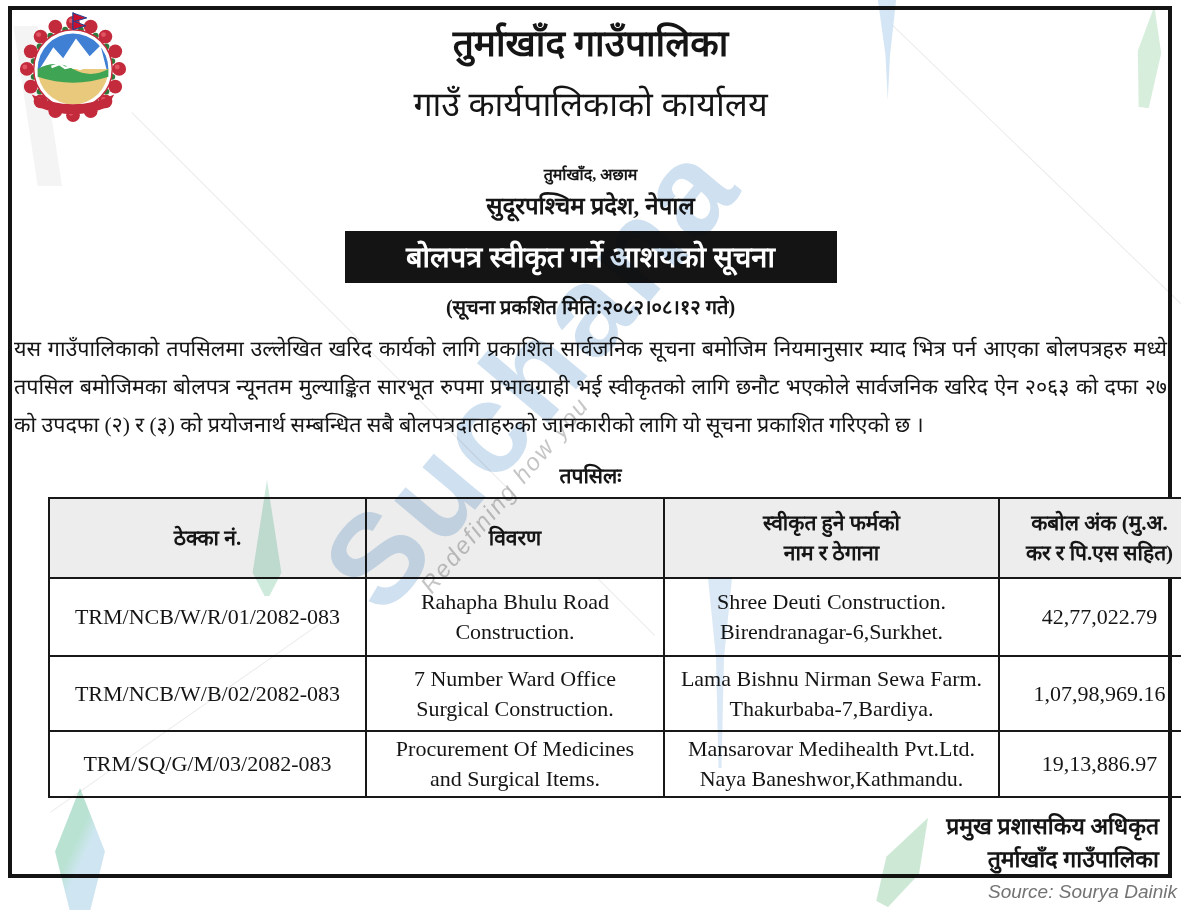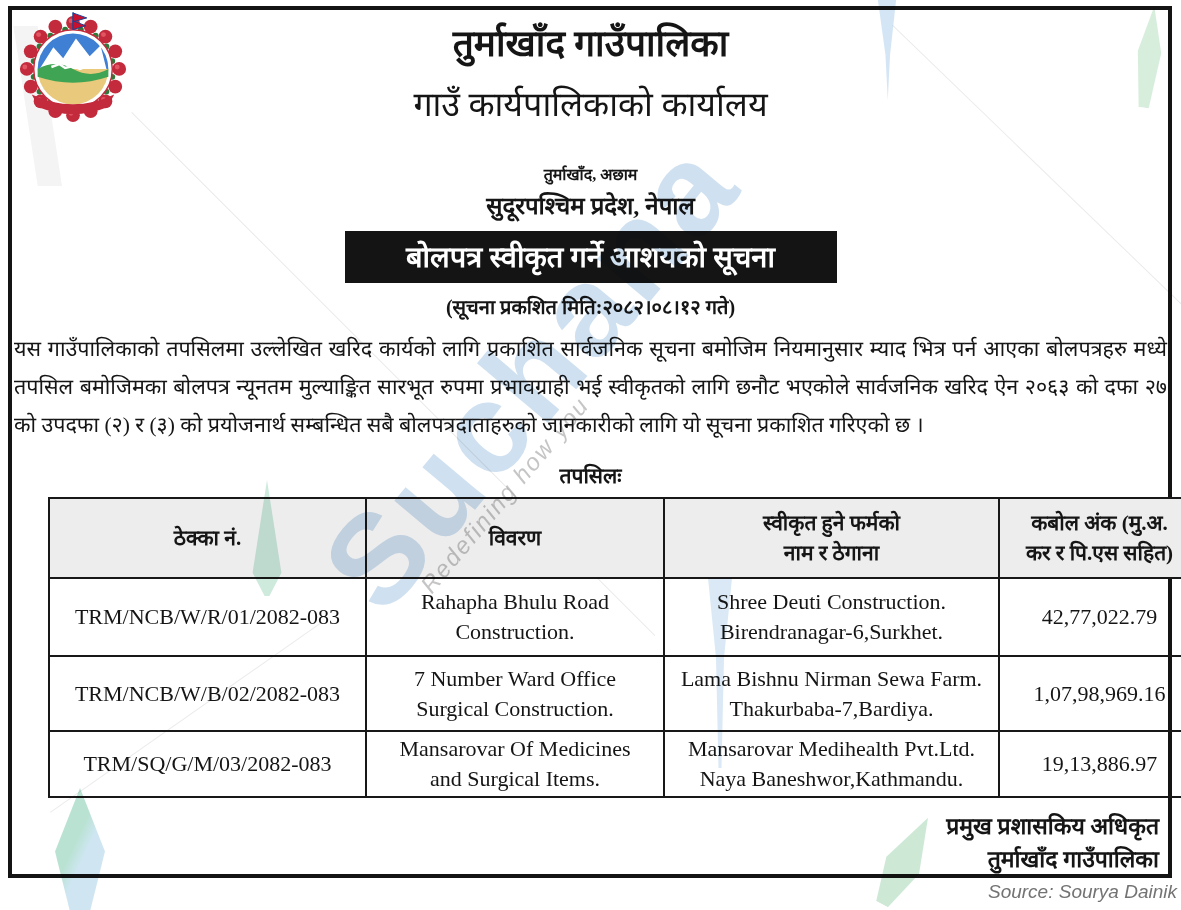--- a/index.html
+++ b/index.html
@@ -233,21 +233,21 @@
       </td>
       <td class="en">
         <div>Lama Bishnu Nirman Sewa Farm.</div>
         <div>Thakurbaba-7,Bardiya.</div>
       </td>
       <td class="en amount">1,07,98,969.16</td>
     </tr>
     <tr class="tr-3">
       <td class="en">TRM/SQ/G/M/03/2082-083</td>
       <td class="en">
-        <div>Mansarovar Of Medicines</div>
+        <div>Procurement Of Medicines</div>
         <div>and Surgical Items.</div>
       </td>
       <td class="en">
         <div>Mansarovar Medihealth Pvt.Ltd.</div>
         <div>Naya Baneshwor,Kathmandu.</div>
       </td>
       <td class="en amount">19,13,886.97</td>
     </tr>
   </tbody>
     </table>

